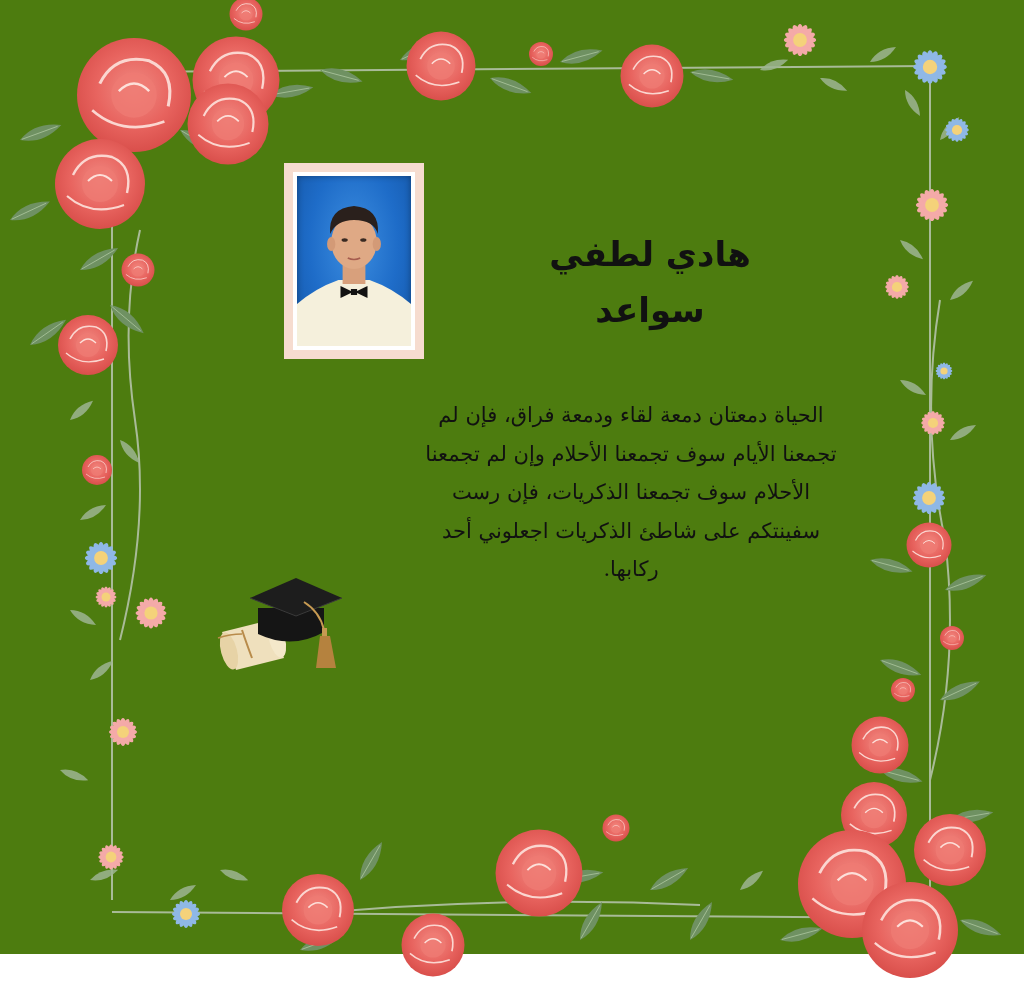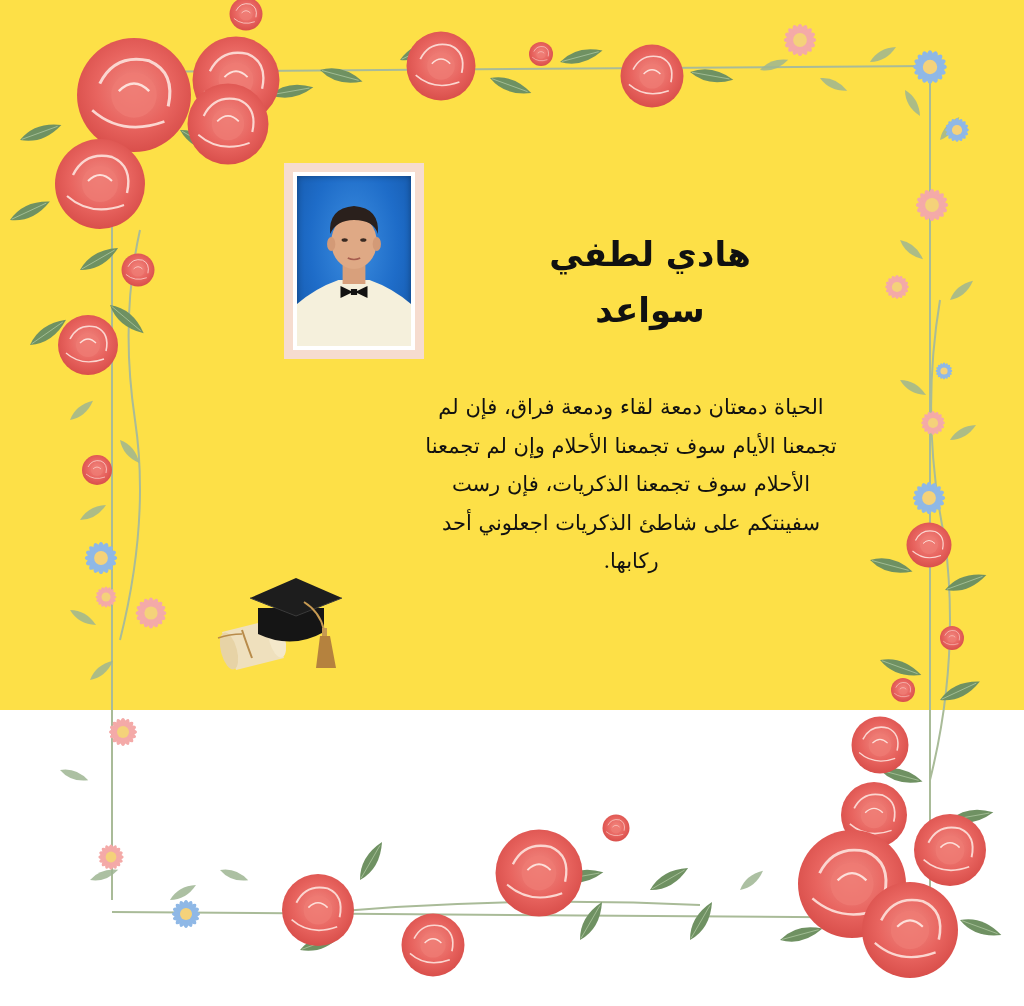--- a/index.html
+++ b/index.html
@@ -11,22 +11,22 @@
       width: 1024px;
       height: 1006px;
       position: relative;
       overflow: hidden;
       font-family: "DejaVu Serif", "Liberation Serif", serif;
     }
     .page {
       position: absolute;
       left: 0; top: 0;
       width: 1024px;
-      height: 710px;
-      background: #fde047;
+      height: 954px;
+      background: #4d7c0f;
     }
     svg.frame {
       position: absolute;
       left: 0; top: 0;
       width: 1024px;
       height: 1006px;
     }
     .photo-frame {
       position: absolute;
       left: 284px;
@@ -72,21 +72,21 @@
       top: 380px;
       width: 446px;
       direction: rtl;
       text-align: center;
       font-family: "DejaVu Serif", serif;
       font-size: 21px;
       line-height: 38.5px;
       color: #111111;
     }
     .body-text p {
-      margin: 8px;
+      margin: 16px;
       text-align: center;
     }
     .grad-cap {
       position: absolute;
       left: 212px;
       top: 572px;
       width: 136px;
       height: 104px;
     }
   </style>

